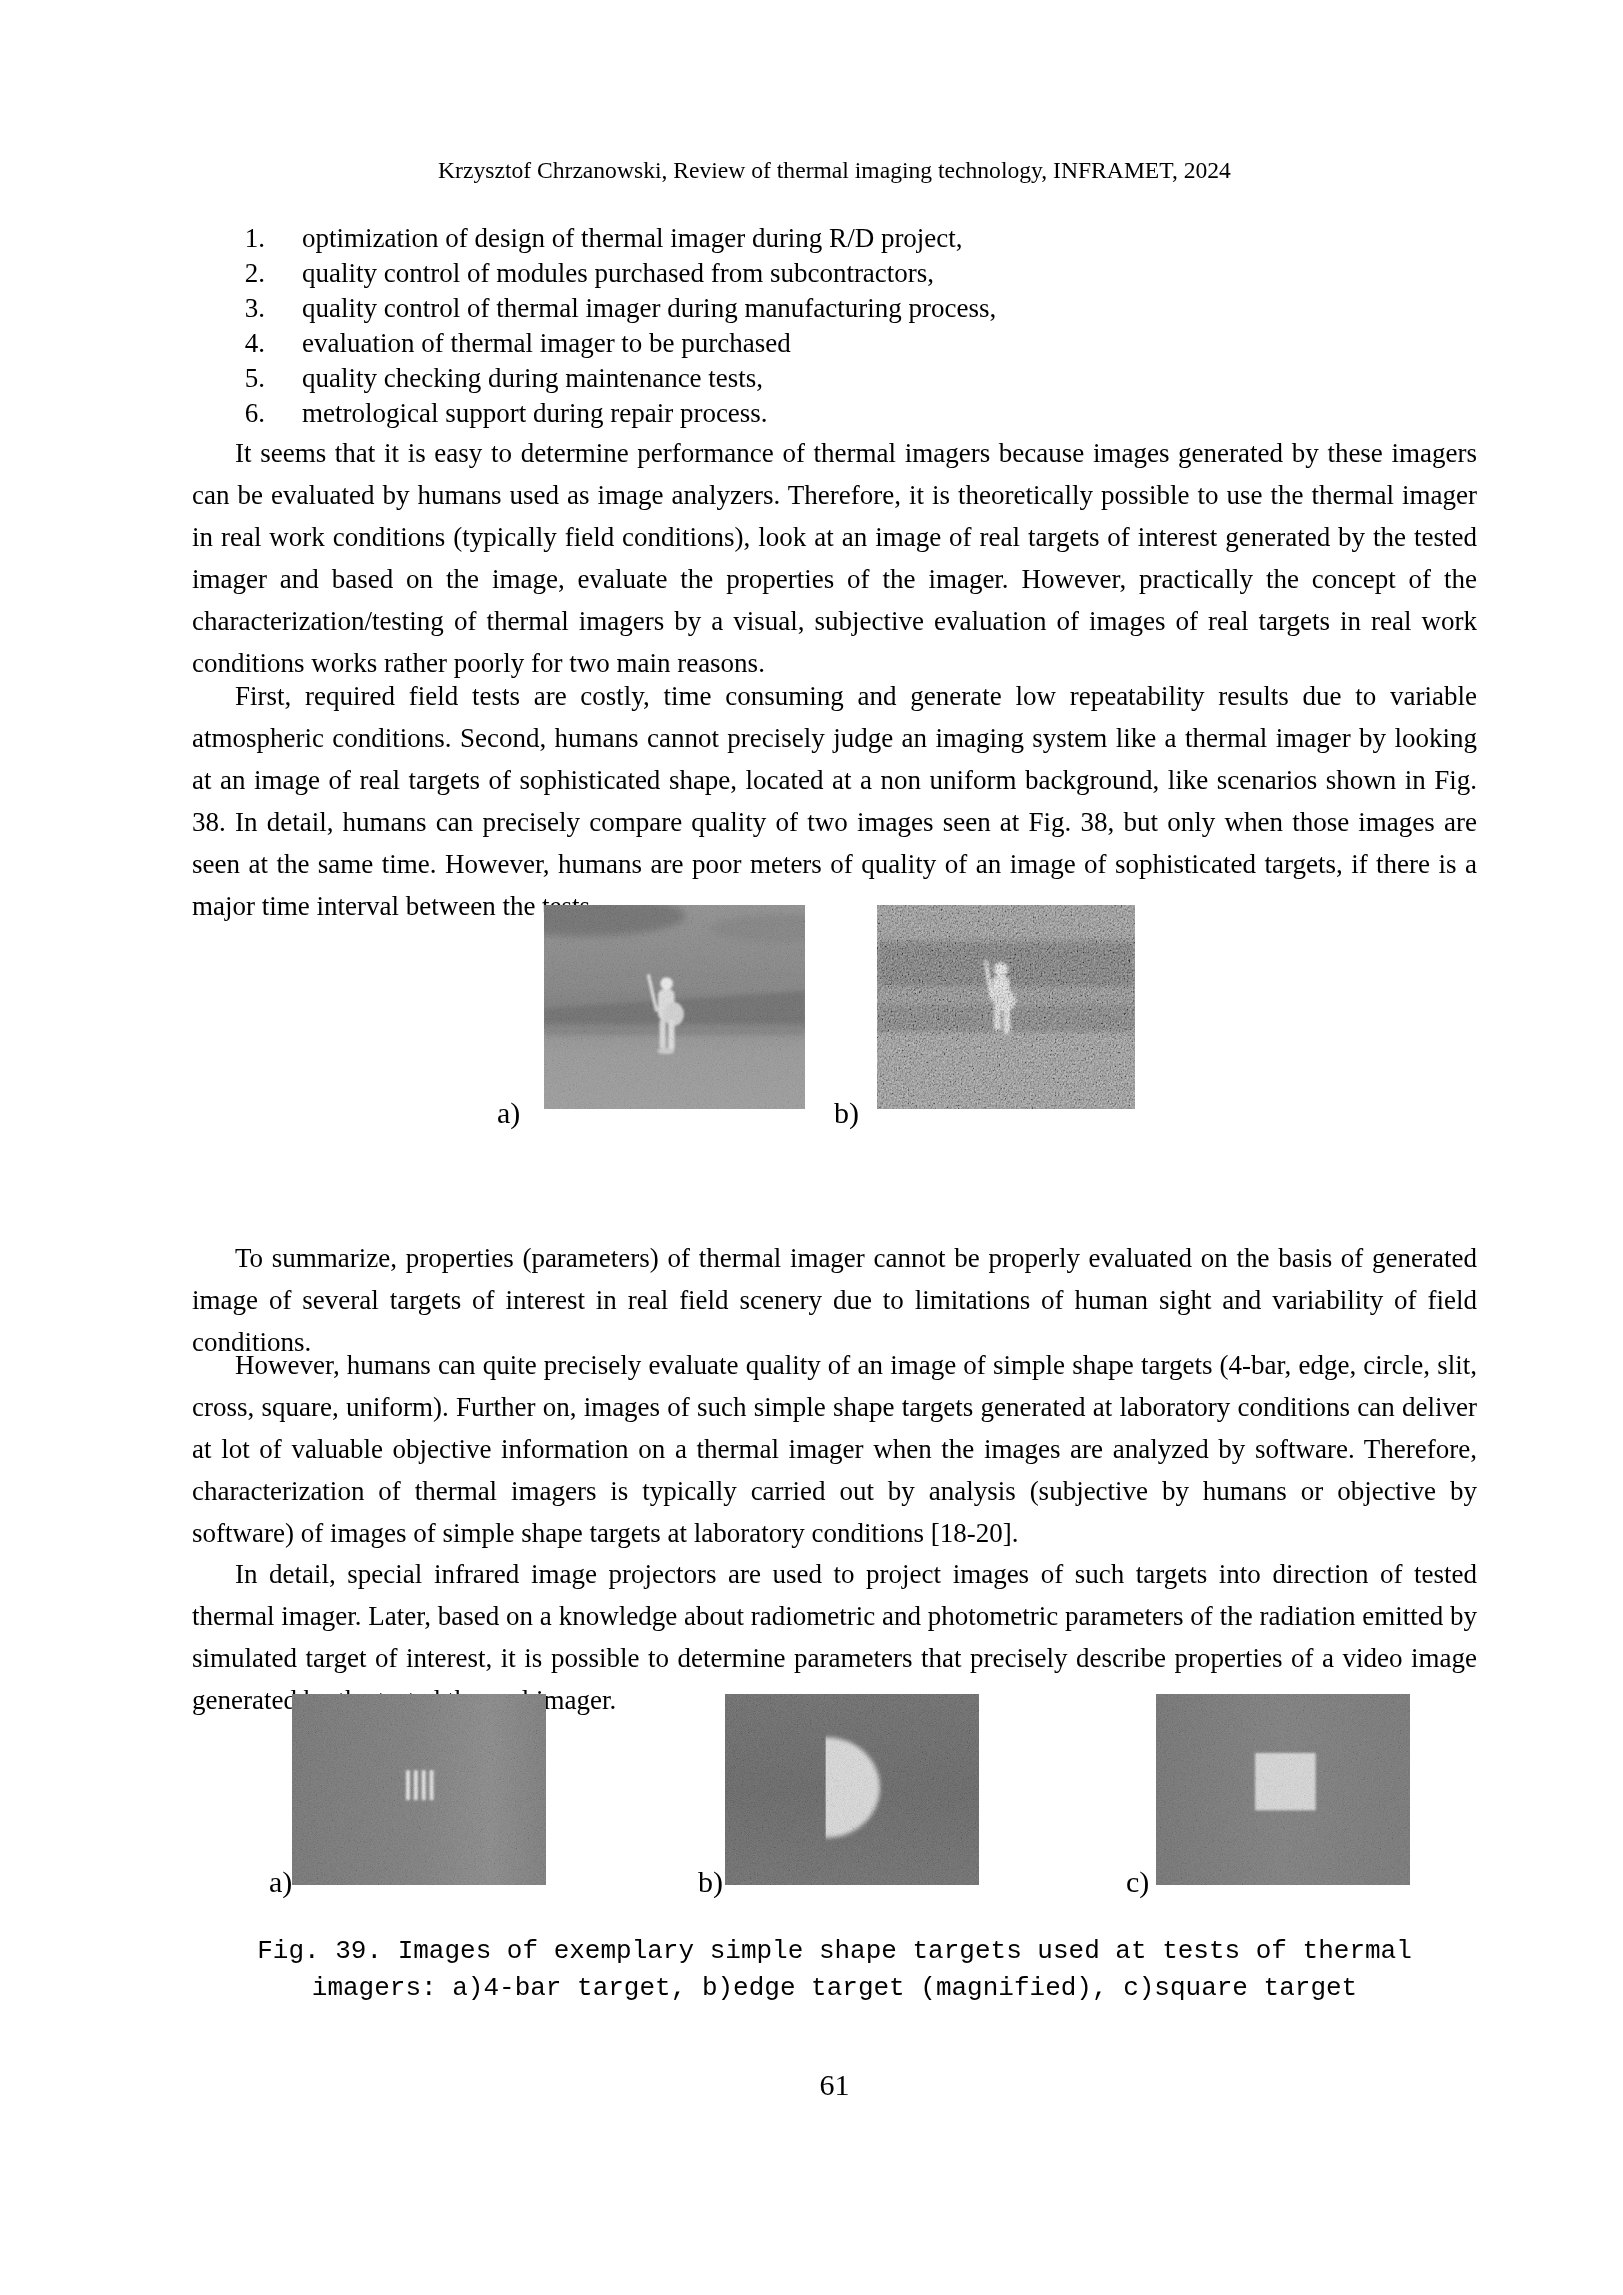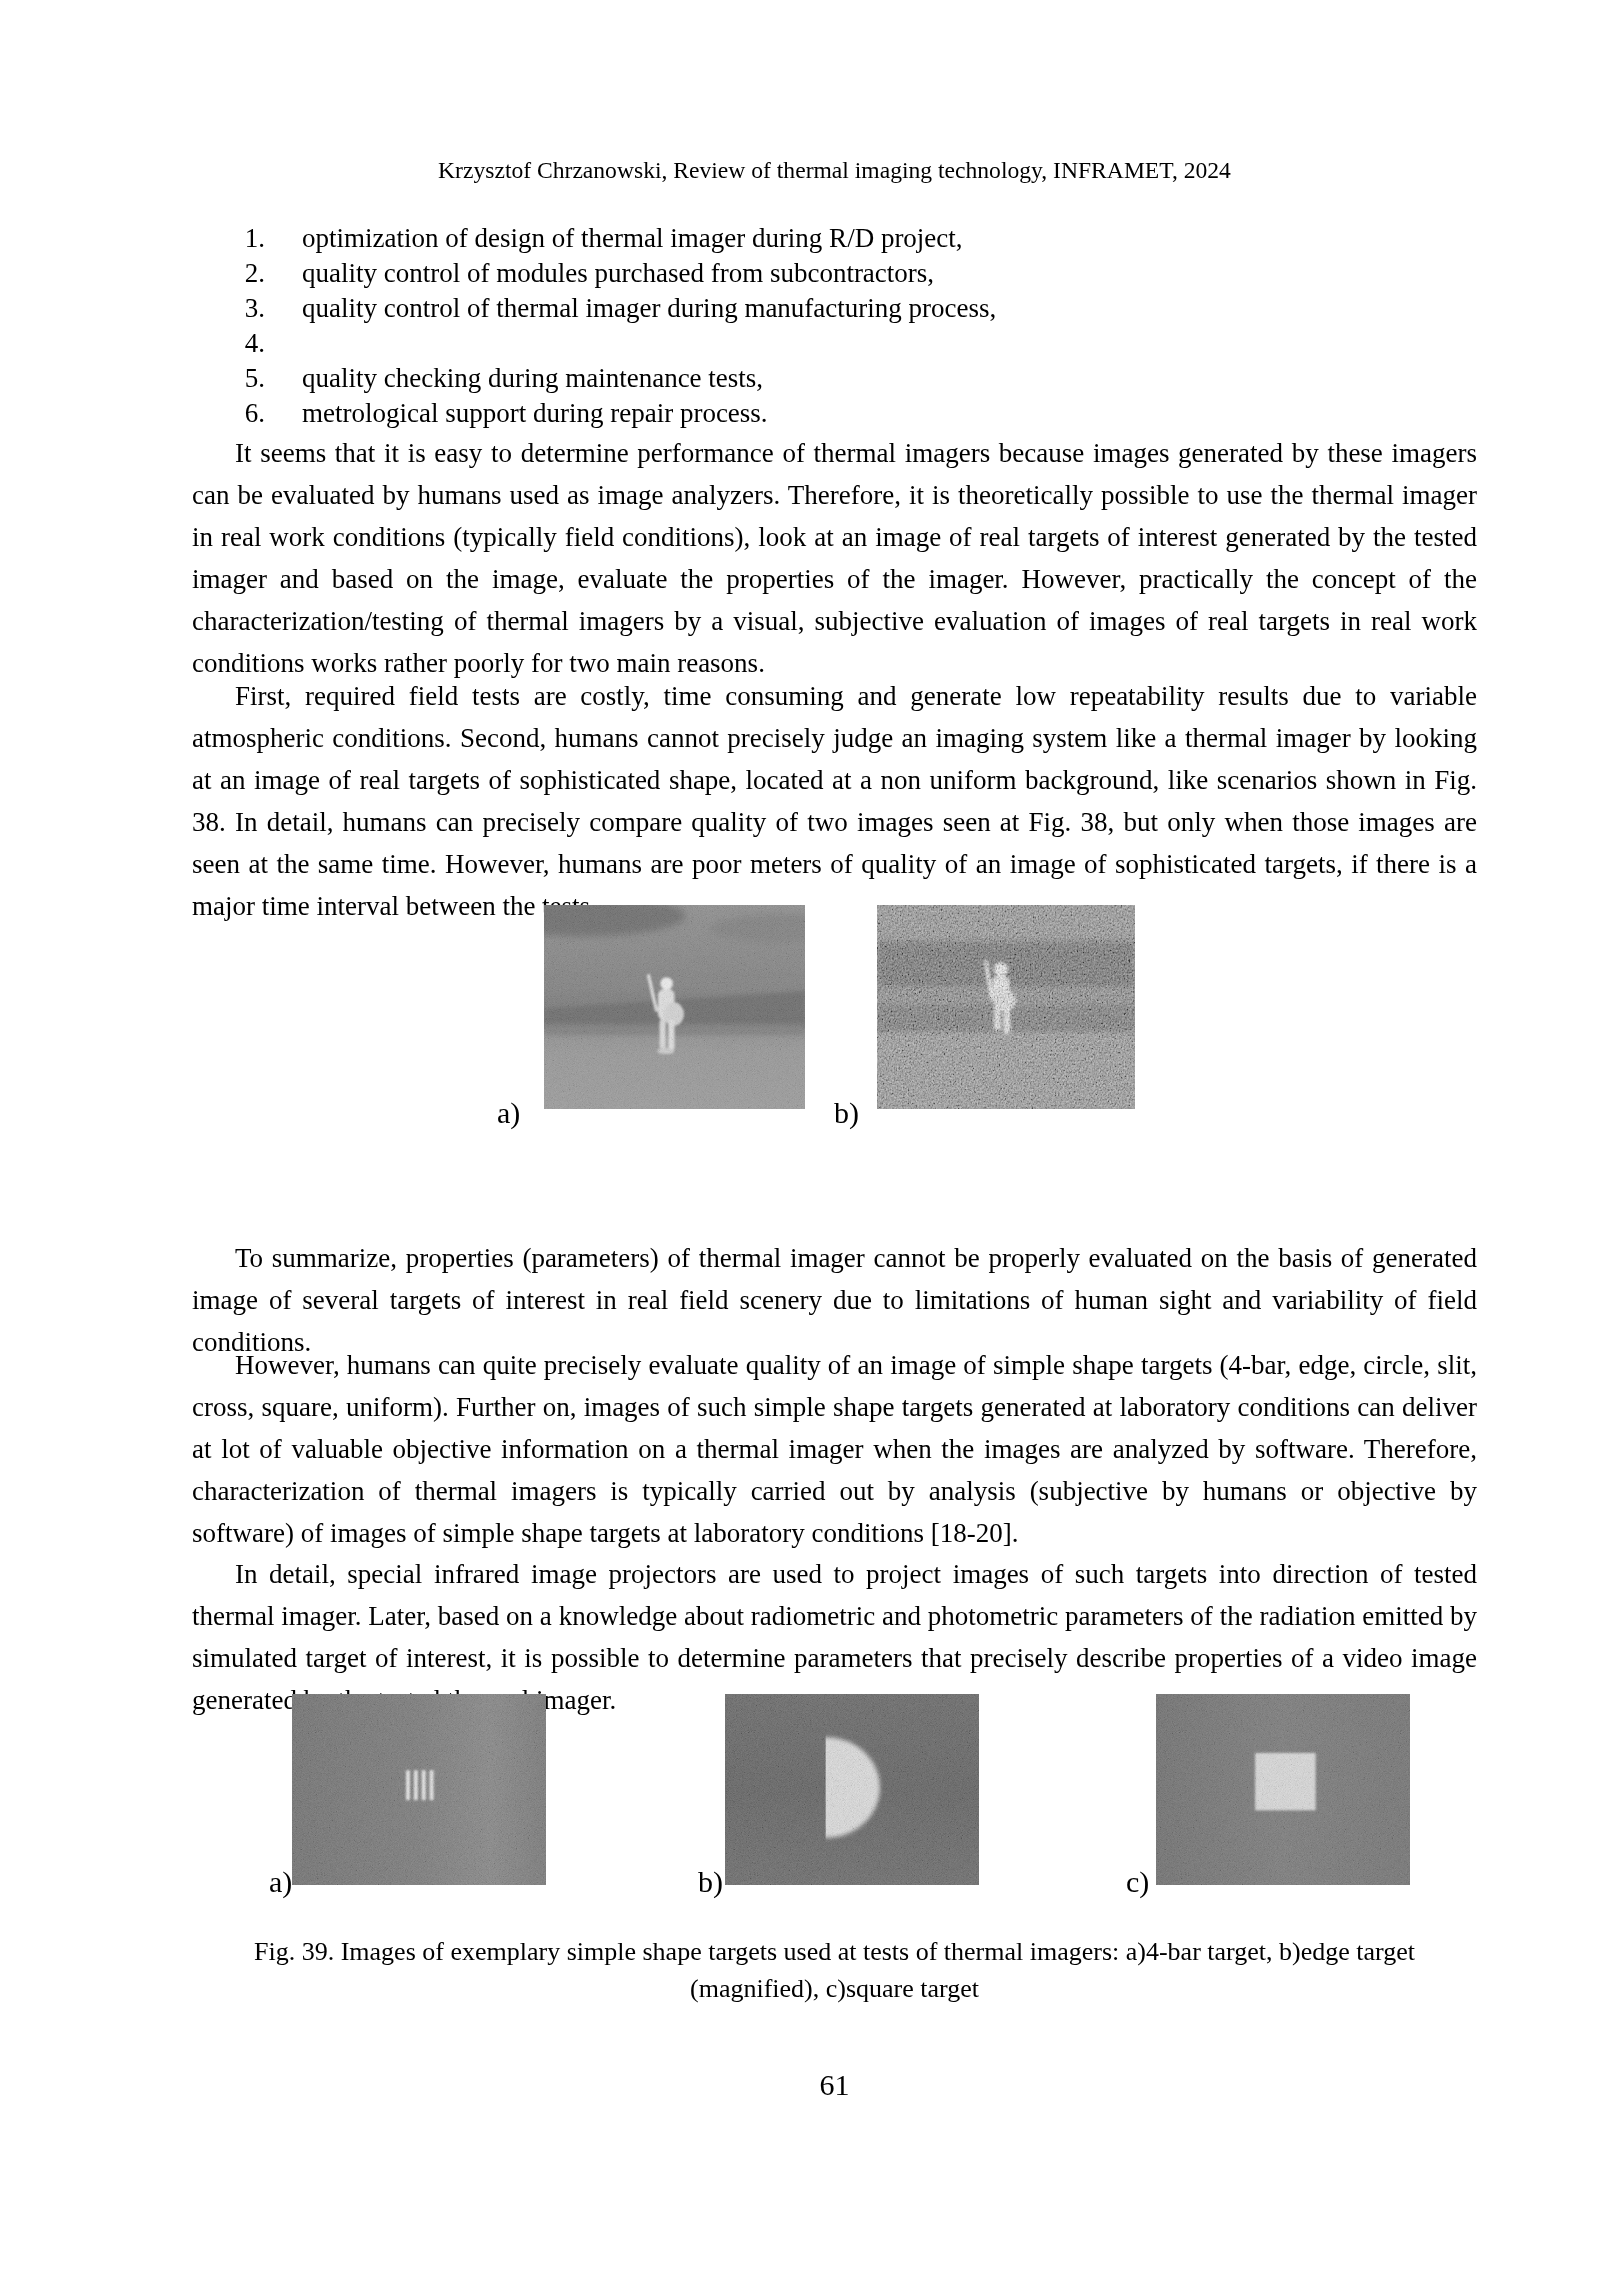--- a/index.html
+++ b/index.html
@@ -20,21 +20,21 @@
   .para{
     position:absolute;left:192px;width:1285px;margin:0;
     font-size:27px;line-height:42px;text-align:justify;text-indent:43px;
   }
   .figure{position:absolute;left:192px;width:1285px;}
   .fig-img{position:absolute;display:block;}
   .fig-label{position:absolute;font-size:30px;line-height:35px;}
   .caption{position:absolute;left:192px;width:1285px;text-align:center;}
   .caption-inner{margin:0 auto;font-size:26px;line-height:37px;text-align:center;}
   .cap38{width:1123px;}
-  .cap39{width:1201px;}
+  .cap39{width:1201px;font-family:Liberation Mono, monospace;}
   .page-number{
     position:absolute;top:2068px;left:192px;width:1285px;
     text-align:center;font-size:30px;
   }
   svg{display:block;}
 </style>
 </head>
 <body>
 
 <svg width="0" height="0" style="position:absolute" aria-hidden="true">
@@ -104,20 +104,21 @@
     <div class="list-row">
       <span class="list-num">2.</span>
       <span class="list-text">quality control of modules purchased from subcontractors,</span>
     </div>
     <div class="list-row">
       <span class="list-num">3.</span>
       <span class="list-text">quality control of thermal imager during manufacturing process,</span>
     </div>
     <div class="list-row">
       <span class="list-num">4.</span>
+      <span class="list-text">evaluation of thermal imager to be purchased</span>
     </div>
     <div class="list-row">
       <span class="list-num">5.</span>
       <span class="list-text">quality checking during maintenance tests,</span>
     </div>
     <div class="list-row">
       <span class="list-num">6.</span>
       <span class="list-text">metrological support during repair process.</span>
     </div>
   </div>

